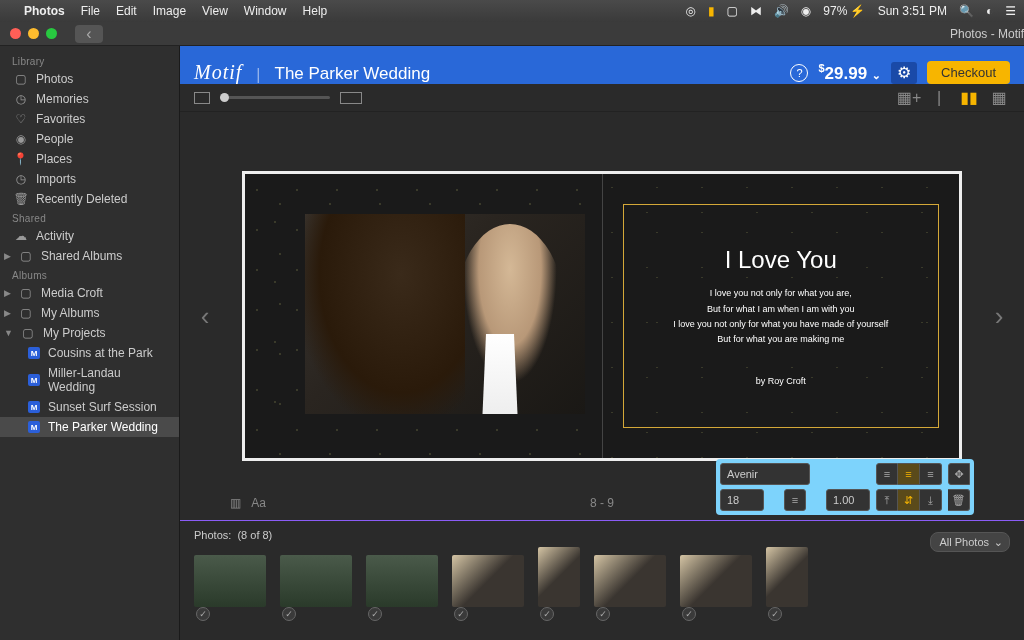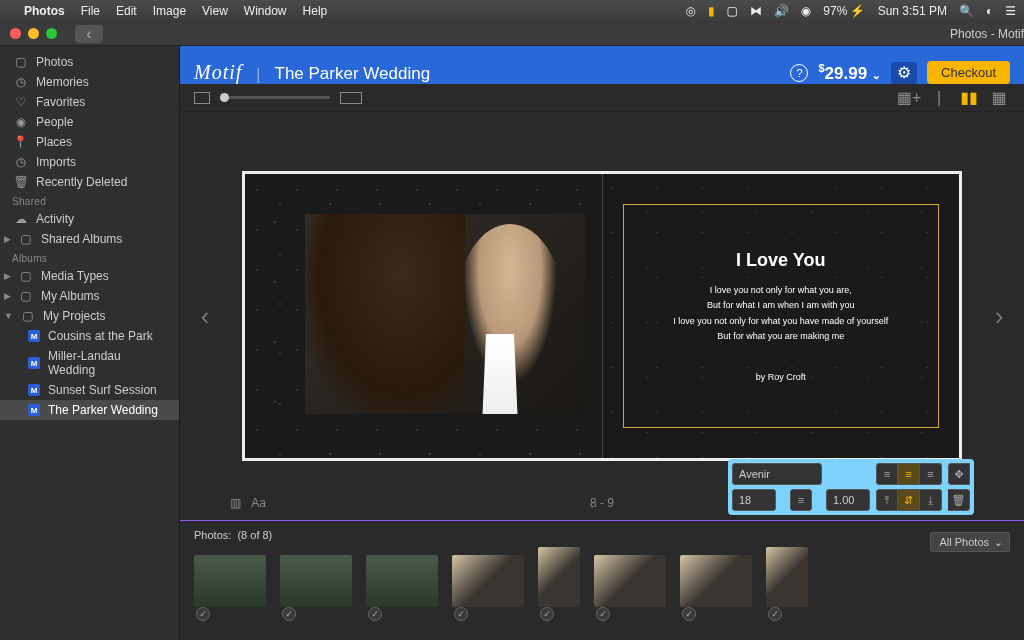--- a/index.html
+++ b/index.html
@@ -43,21 +43,21 @@
 .editor{flex:1;position:relative;display:flex;align-items:center;justify-content:center}
 .book{width:720px;height:290px;background:#1a1a1a;border:3px solid #eee;display:flex;position:relative}
 .page{flex:1;position:relative;overflow:hidden}
 .page.left{border-right:1px solid #444;background:radial-gradient(circle at 30% 40%,#3a3a2a 1px,transparent 1px),radial-gradient(circle at 70% 60%,#3a3a2a 1px,transparent 1px),radial-gradient(circle at 50% 80%,#3a3a2a 1px,transparent 1px),#1a1a1a;background-size:40px 40px,50px 50px,60px 60px}
 .page.right{background:radial-gradient(circle at 20% 30%,#3a3a2a 1px,transparent 1px),radial-gradient(circle at 80% 70%,#3a3a2a 1px,transparent 1px),#1a1a1a;background-size:45px 45px,55px 55px}
 .photo-placeholder{position:absolute;left:60px;top:40px;width:280px;height:200px;background:linear-gradient(135deg,#3a3530 0%,#2a2520 40%,#1a1815 100%);overflow:hidden}
 .photo-placeholder::before{content:"";position:absolute;right:20px;top:10px;width:110px;height:180px;background:radial-gradient(ellipse at 50% 25%,#d4b896 0%,#b89878 40%,transparent 60%);border-radius:50% 50% 40% 40%}
 .photo-placeholder::after{content:"";position:absolute;right:50px;bottom:0;width:70px;height:80px;background:linear-gradient(#fff,#eee);clip-path:polygon(30% 0,70% 0,75% 100%,25% 100%)}
 .photo-placeholder .hair{position:absolute;left:0;top:0;width:160px;height:200px;background:radial-gradient(ellipse at 60% 30%,#3a2a1a 0%,#2a1a0a 60%,transparent 80%)}
 .poem-frame{position:absolute;left:20px;right:20px;top:30px;bottom:30px;border:1.5px solid #d4a838;padding:20px;display:flex;flex-direction:column;align-items:center;justify-content:center;text-align:center;color:#fff}
-.poem-title{font-size:18px;font-weight:700;margin-bottom:12px}
+.poem-title{font-size:24px;font-weight:400;margin-bottom:12px}
 .poem-line{font-size:9px;line-height:1.7;font-weight:300}
 .poem-by{font-size:9px;margin-top:28px}
 .nav-arrow{position:absolute;top:50%;transform:translateY(-50%);font-size:26px;color:#777;cursor:pointer;width:30px;text-align:center}
 .nav-arrow.l{left:10px}.nav-arrow.r{right:10px}
 .toolbar{position:absolute;bottom:10px;left:0;right:0;display:flex;align-items:center;padding:0 50px;font-size:12px;color:#888}
 .toolbar .ticons{display:flex;gap:10px}
 .toolbar .pnum{position:absolute;left:50%;transform:translateX(-50%)}
 .font-panel{position:absolute;bottom:5px;right:50px;display:flex;gap:6px;background:#7dd3fc;padding:4px;border-radius:4px;z-index:5}
 .fp-input{background:#333;border:1px solid #555;color:#ccc;font-size:11px;padding:2px 6px;border-radius:3px;height:22px}
 .fp-num{width:44px}
@@ -69,21 +69,21 @@
 .fp-btn:last-child{border-radius:0 3px 3px 0}
 .fp-btn+.fp-btn{border-left:none}
 .fp-single{border-radius:3px}
 .photo-row{height:120px;border-top:1px solid #8b5cf6;padding:8px 14px}
 .photo-label{font-size:11px;color:#ccc;margin-bottom:6px}
 .thumbs{display:flex;gap:14px;align-items:flex-end}
 .thumb{width:72px;height:52px;background:linear-gradient(#4a5a4a,#2a3a2a);position:relative;border-radius:2px}
 .thumb.portrait{width:42px;height:60px}
 .thumb .chk{position:absolute;left:2px;bottom:-14px;width:14px;height:14px;background:#3a3a3a;border:1px solid #666;border-radius:50%;font-size:9px;display:flex;align-items:center;justify-content:center;color:#aaa}
 .thumb.couple{background:linear-gradient(135deg,#d4c4a4 0%,#3a3530 50%)}
-.all-photos{position:absolute;right:14px;bottom:88px;background:#444;border:1px solid #555;padding:3px 20px 3px 8px;font-size:11px;border-radius:2px;color:#ccc}
+.all-photos{position:absolute;right:14px;bottom:88px;background:#444;border:1px solid #555;padding:3px 20px 3px 8px;font-size:11px;border-radius:8px;color:#ccc}
 .all-photos::after{content:"⌄";position:absolute;right:6px}
 </style>
 </head>
 <body>
 
 <div class="menubar">
   <span class="apple"></span>
   <span class="bold">Photos</span>
   <span>File</span>
   <span>Edit</span>
@@ -112,20 +112,21 @@
     <div class="tl y"></div>
     <div class="tl g"></div>
   </div>
   <div class="backbtn">‹</div>
   <div class="win-title">Photos - Motif</div>
 </div>
 
 <div class="body">
 
   <div class="sidebar">
+    <div class="sb-header">Library</div>
     <div class="sb-item">
         <span class="ico">▢</span>
         <span>Photos</span>
       </div>
     <div class="sb-item">
         <span class="ico">◷</span>
         <span>Memories</span>
       </div>
     <div class="sb-item">
         <span class="ico">♡</span>
@@ -156,21 +157,21 @@
     <div class="sb-item">
         <span class="tri">▶</span>
         <span class="ico">▢</span>
         <span>Shared Albums</span>
       </div>
 
     <div class="sb-header">Albums</div>
     <div class="sb-item">
         <span class="tri">▶</span>
         <span class="ico">▢</span>
-        <span>Media Types</span>
+        <span>Media Croft</span>
       </div>
     <div class="sb-item">
         <span class="tri">▶</span>
         <span class="ico">▢</span>
         <span>My Albums</span>
       </div>
 
     <div class="sb-item">
         <span class="tri">▼</span>
         <span class="ico">▢</span>
@@ -247,21 +248,21 @@
         <div class="ticons">
           <span>▥</span>
           <span>Aa</span>
         </div>
         <span class="pnum">8 - 9</span>
       </div>
 
       <div class="font-panel">
         <div style="display:flex;flex-direction:column;gap:4px;position:relative">
           <input class="fp-input fp-sel" value="Avenir" style="">
-          <div style="display:flex;gap:14px">
+          <div style="display:flex;gap:20px">
             <input class="fp-input fp-num" value="18" style="">
             <span class="fp-btn fp-single">≡</span>
             <input class="fp-input fp-num" value="1.00" style="">
           </div>
 
         </div>
         <div style="display:flex;flex-direction:column;gap:4px">
           <div class="fp-grp">
             <span class="fp-btn">≡</span>
             <span class="fp-btn act">≡</span>

